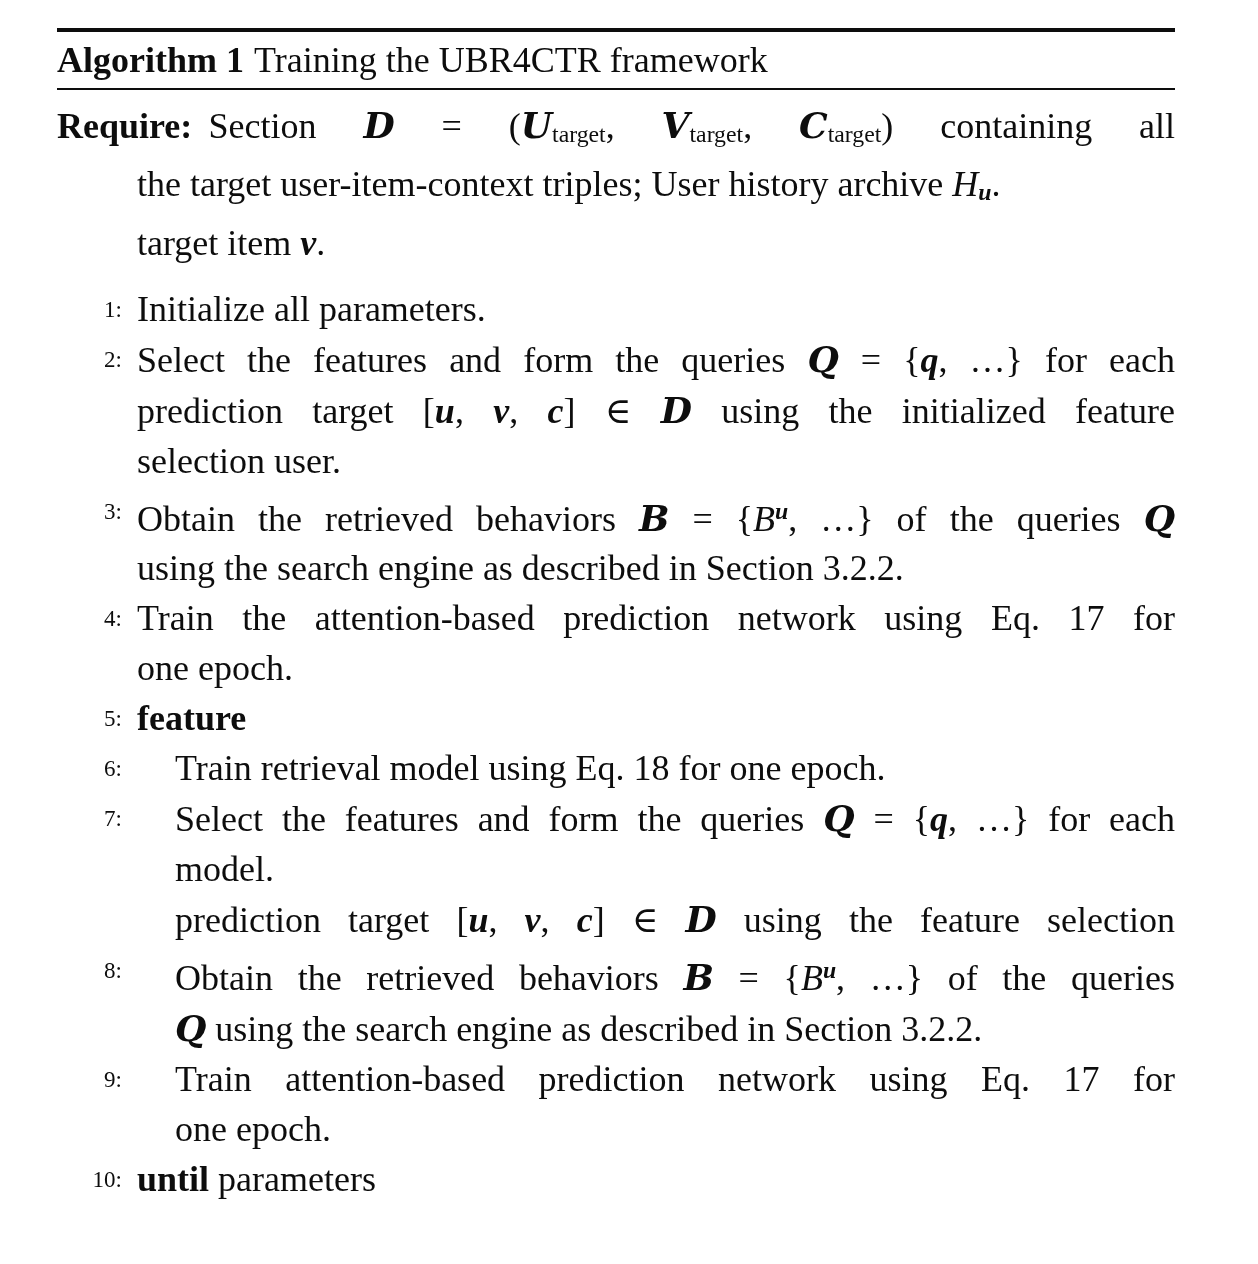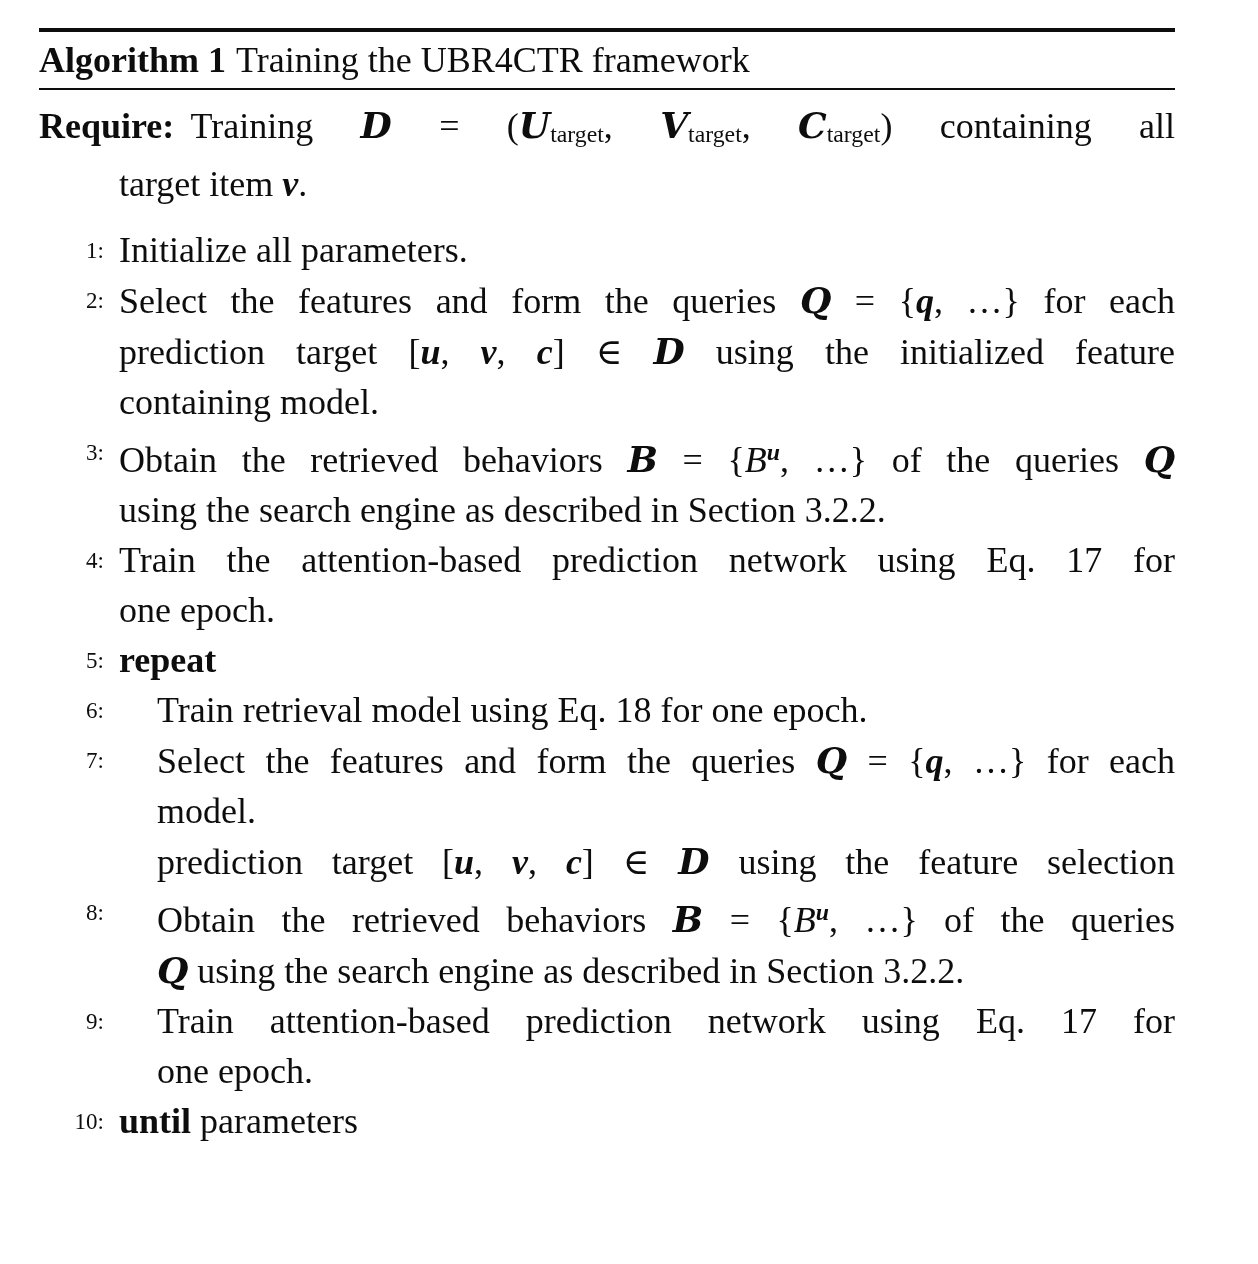--- a/index.html
+++ b/index.html
@@ -1,20 +1,20 @@
 <!DOCTYPE html>
 <html><head>
 <meta charset="utf-8">
 <style>
   html,body{margin:0;padding:0;background:#ffffff;}
   .page{
     position:relative;
     width:1258px;height:1264px;
     box-sizing:border-box;
-    padding:28px 83px 0 39px;
+    padding:28px 83px 0 57px;
     background:#ffffff;
     color:#0d0d0d;
     font-family:"Liberation Serif","DejaVu Serif",serif;
     font-size:36px;
     overflow:hidden;
   }
   .rule{border:0;height:0;}
   .rule-thick{border-top:4px solid #0d0d0d;}
   .rule-thin{border-top:2px solid #0d0d0d;}
   .algo-head{line-height:50px;padding:3px 0;white-space:nowrap;}
@@ -48,58 +48,59 @@
 
 <div class="page">
   <div class="rule rule-thick"></div>
   <div class="algo-head">
     <span class="lbl">Algorithm 1</span><span class="ttl">Training the UBR4CTR framework</span>
   </div>
   <div class="rule rule-thin"></div>
 
   <div class="algo-body" id="algo-body">
     <div class="io-para" id="require-para">
-        <div class="line jline"><span class="io-label">Require:</span><span>Training </span><span class="seg-cal">D</span><span> = (</span><span class="seg-cal">U</span><span class="seg-sub">target</span><span>, </span><span class="seg-cal">V</span><span class="seg-sub">target</span><span>, </span><span class="seg-cal">C</span><span class="seg-sub">target</span><span>) containing all</span></div>
+        <div class="line jline"><span class="io-label">Require:</span><span>Section </span><span class="seg-cal">D</span><span> = (</span><span class="seg-cal">U</span><span class="seg-sub">target</span><span>, </span><span class="seg-cal">V</span><span class="seg-sub">target</span><span>, </span><span class="seg-cal">C</span><span class="seg-sub">target</span><span>) containing all</span></div>
+        <div class="line lline cont"><span>the target user-item-context triples; User history archive </span><span class="seg-it">H</span><span class="seg-subbi">u</span><span>.</span></div>
       </div>
     <div class="io-para" id="ensure-para">
         <div class="line lline cont"><span>target item </span><span class="seg-bi">v</span><span>.</span></div>
       </div>
     <div class="steps" id="steps">
         <div class="step ind1">
           <span class="num">1:</span>
           <div class="lines">
             <div class="line lline"><span>Initialize all parameters.</span></div>
           </div>
         </div>
         <div class="step ind1">
           <span class="num">2:</span>
           <div class="lines">
             <div class="line jline"><span>Select the features and form the queries </span><span class="seg-cal">Q</span><span> = {</span><span class="seg-bi">q</span><span>, …} for each</span></div>
             <div class="line jline"><span>prediction target [</span><span class="seg-bi">u</span><span>, </span><span class="seg-bi">v</span><span>, </span><span class="seg-bi">c</span><span>] ∈ </span><span class="seg-cal">D</span><span> using the initialized feature</span></div>
-            <div class="line lline"><span>containing model.</span></div>
+            <div class="line lline"><span>selection user.</span></div>
           </div>
         </div>
         <div class="step ind1">
           <span class="num">3:</span>
           <div class="lines">
             <div class="line jline"><span>Obtain the retrieved behaviors </span><span class="seg-cal">B</span><span> = {</span><span class="seg-it">B</span><span class="seg-supbi">u</span><span>, …} of the queries </span><span class="seg-cal">Q</span></div>
             <div class="line lline"><span>using the search engine as described in Section 3.2.2.</span></div>
           </div>
         </div>
         <div class="step ind1">
           <span class="num">4:</span>
           <div class="lines">
             <div class="line jline"><span>Train the attention-based prediction network using Eq. 17 for</span></div>
             <div class="line lline"><span>one epoch.</span></div>
           </div>
         </div>
         <div class="step ind1">
           <span class="num">5:</span>
           <div class="lines">
-            <div class="line lline"><span class="seg-bf">repeat</span></div>
+            <div class="line lline"><span class="seg-bf">feature</span></div>
           </div>
         </div>
         <div class="step ind2">
           <span class="num">6:</span>
           <div class="lines">
             <div class="line lline"><span>Train retrieval model using Eq. 18 for one epoch.</span></div>
           </div>
         </div>
         <div class="step ind2">
           <span class="num">7:</span>

